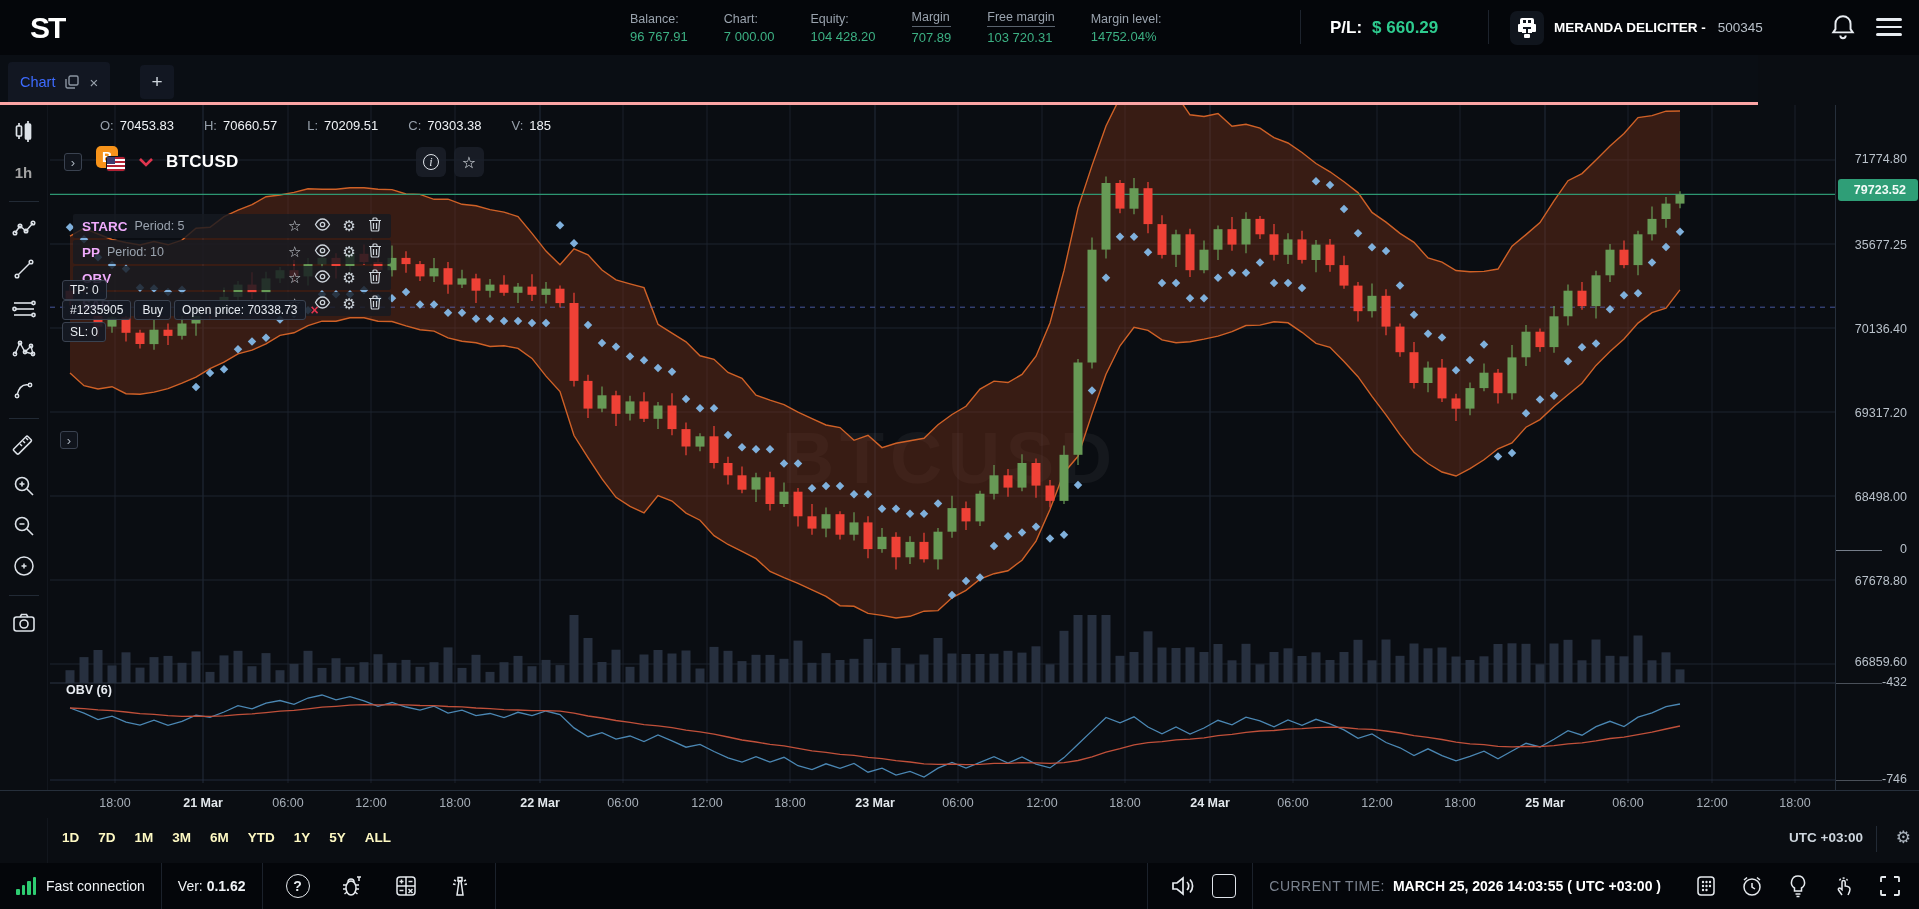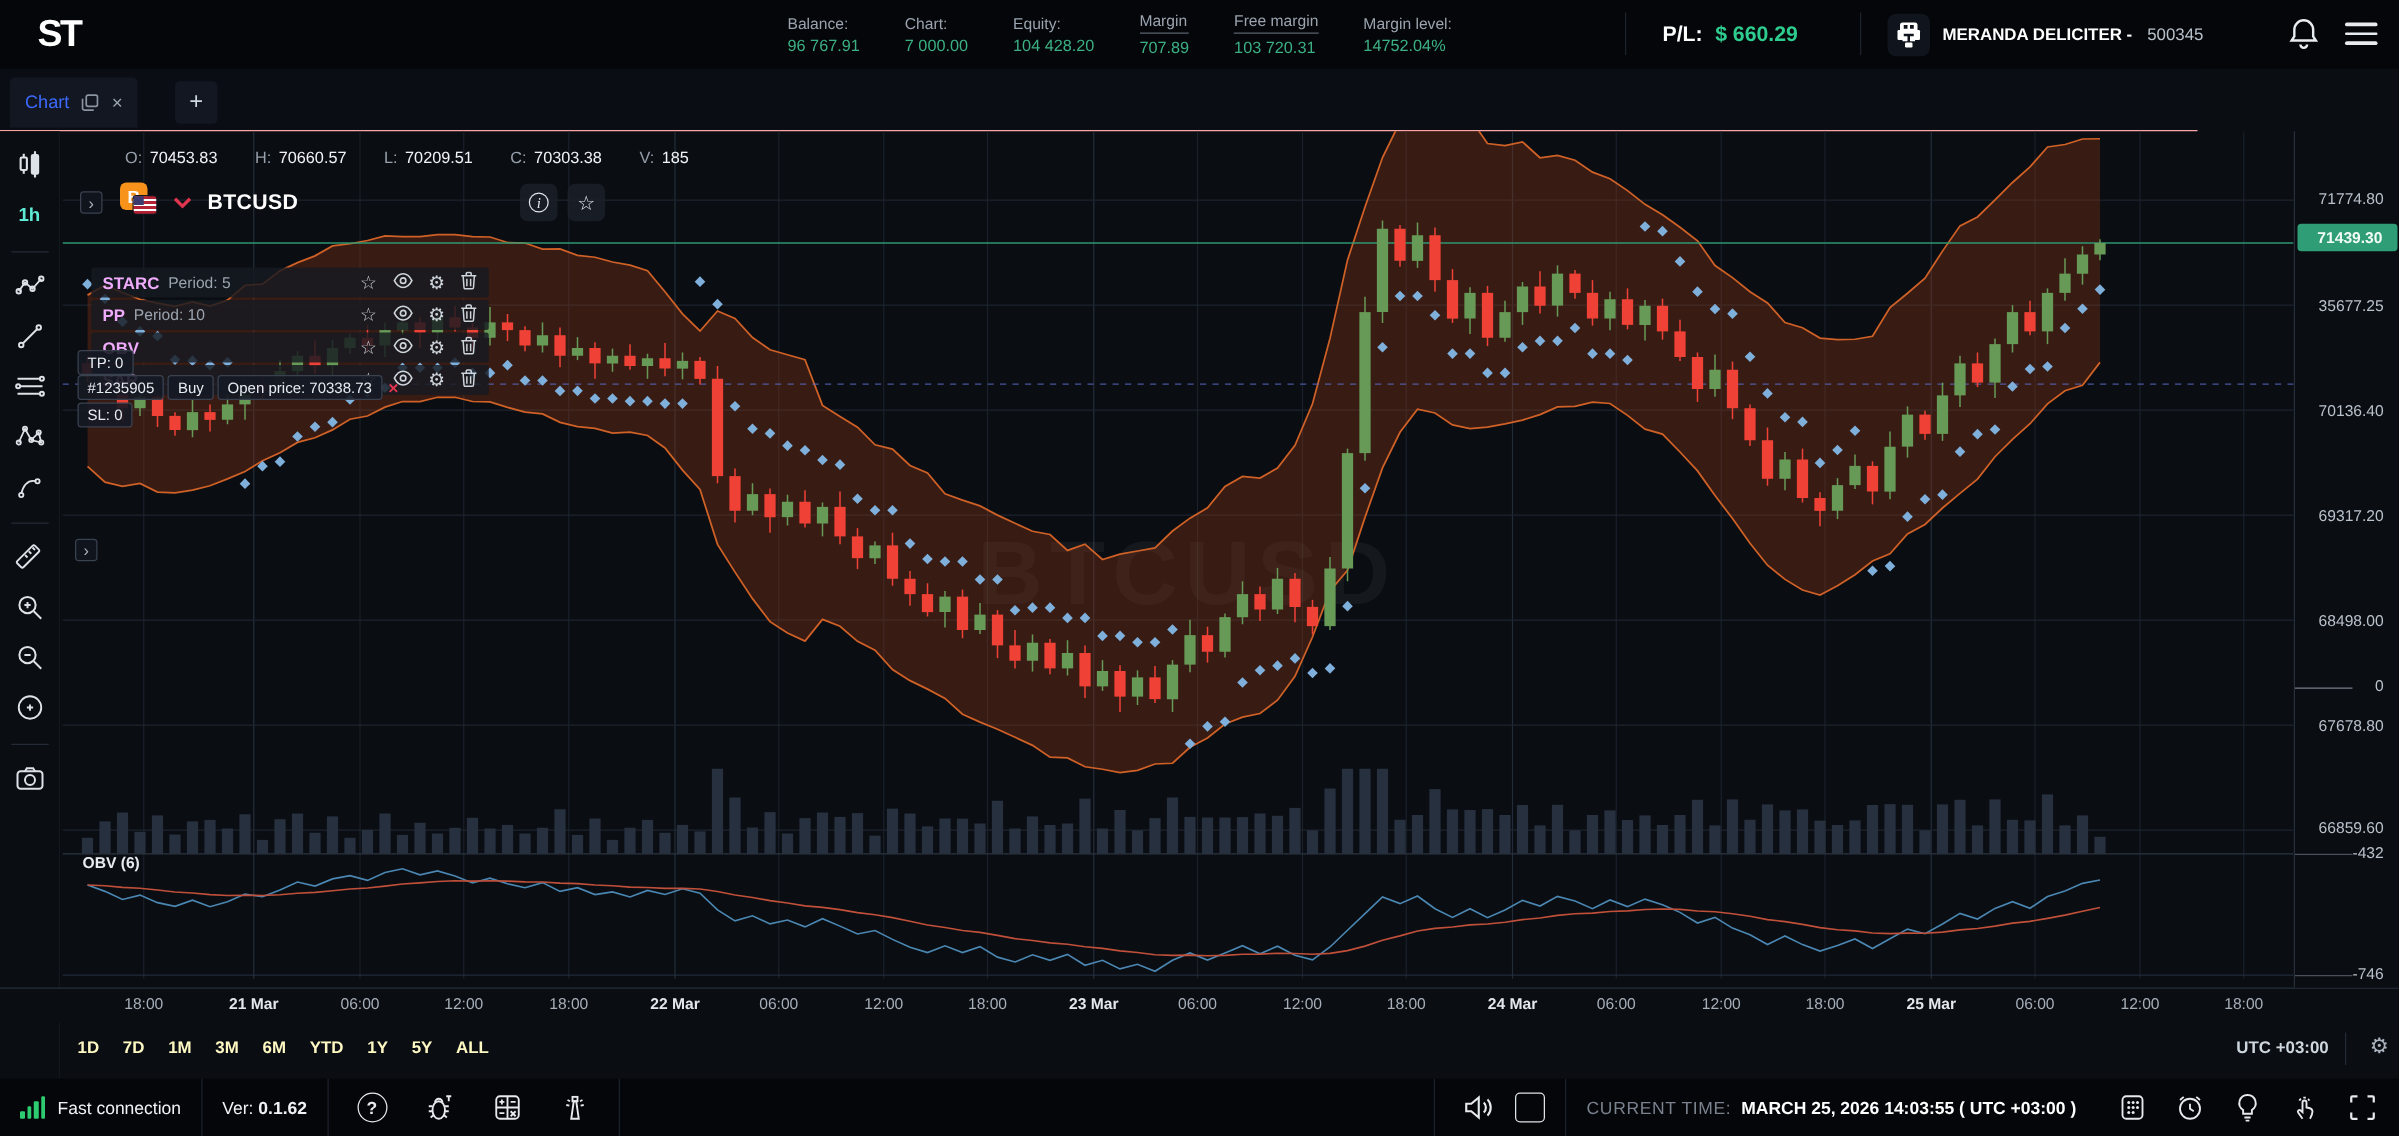--- a/index.html
+++ b/index.html
@@ -23,35 +23,35 @@
   .acct { position:absolute; left:1510px; top:0; height:55px; display:flex; align-items:center; gap:10px; }
   .avatar { width:34px; height:34px; border-radius:7px; background:#10151d; display:flex; align-items:center; justify-content:center; }
   .acct .nm { font-size:13.5px; font-weight:700; color:#fff; }
   .acct .id { font-size:13.5px; color:#b8c0c9; margin-left:2px; }
   .bellbtn { position:absolute; left:1830px; top:13px; width:30px; height:30px; color:#e8ecf1; }
   .burger { position:absolute; left:1876px; top:18px; width:26px; display:flex; flex-direction:column; gap:5px; }
   .burger div { height:2.5px; background:#e8ecf1; border-radius:2px; }
   .hd1 { position:absolute; left:1300px; top:10px; } .hd2 { position:absolute; left:1488px; top:10px; }
 
   
-  .tabbar { position:absolute; left:0; top:55px; width:1758px; height:50px; background:#0a0e14; border-bottom:1px solid #fca5a5; }
+  .tabbar { position:absolute; left:0; top:55px; width:1758px; height:50px; background:#0a0e14; border-bottom:3px solid #fca5a5; }
   .tab { position:absolute; left:8px; top:7px; height:40px; padding:0 12px; background:#121722; border-radius:4px 4px 0 0;
          display:flex; align-items:center; gap:10px; }
   .tab .tlabel { color:#3d6bff; font-size:14.5px; }
   .ticon { color:#8b95a1; display:flex; align-items:center; }
   .tabx { color:#9aa3ae; font-size:15px; cursor:default; }
   .addtab { position:absolute; left:140px; top:10px; width:34px; height:34px; background:#121722; border-radius:4px;
             color:#cfd6dd; font-size:19px; display:flex; align-items:center; justify-content:center; }
 
   
   .ltoolbar { position:absolute; left:0; top:105px; width:48px; height:758px; background:#0a0d12; border-right:1px solid #12161d;
               display:flex; flex-direction:column; align-items:center; padding-top:10px; }
   .tool { width:34px; height:34px; margin-bottom:6px; display:flex; align-items:center; justify-content:center; color:#dde2e8; }
   .tool svg { display:block; }
-  .tf { font-size:15px; font-weight:700; color:#5eead4; }
+  .tf { font-size:15px; font-weight:700; color:#a3a3a3; }
   .tdiv { width:30px; height:1px; background:#222a35; margin:6px 0 10px 0; }
 
   
   #chart-svg { position:absolute; left:50px; top:105px; }
 
   .ohlc { position:absolute; left:100px; top:118px; display:flex; gap:30px; font-size:13px; z-index:6; }
   .ohlc .it { display:flex; gap:6px; }
   .ohlc .l { color:#97a0ab; } .ohlc .v { color:#f0f3f6; }
 
   .symrow { position:absolute; left:64px; top:146px; display:flex; align-items:center; z-index:6; }
@@ -925,21 +925,21 @@
     <span class="chip">#1235905</span>
     <span class="chip">Buy</span>
     <span class="chip">Open price: 70338.73</span>
     <span class="x">×</span>
   </div>
   <div id="sl-chip" class="chip">SL: 0</div>
 
   <div class="obvlabel">OBV (6)</div>
 
   <div class="paxis" id="price-axis">
-    <div class="curchip">71439.30</div>
+    <div class="curchip">79723.52</div>
   <span class="ptick" style="top: 47px;">71774.80</span>
       <span class="ptick" style="top: 133px;">35677.25</span>
       <span class="ptick" style="top: 217px;">70136.40</span>
       <span class="ptick" style="top: 301px;">69317.20</span>
       <span class="ptick" style="top: 385px;">68498.00</span>
       <span class="ptick" style="top: 437px;">0</span>
       <div class="ptline" style="top: 445px; width: 46px;"></div>
       <span class="ptick" style="top: 469px;">67678.80</span>
       <span class="ptick" style="top: 550px;">66859.60</span>
       <span class="ptick" style="top: 570px;">-432</span>

